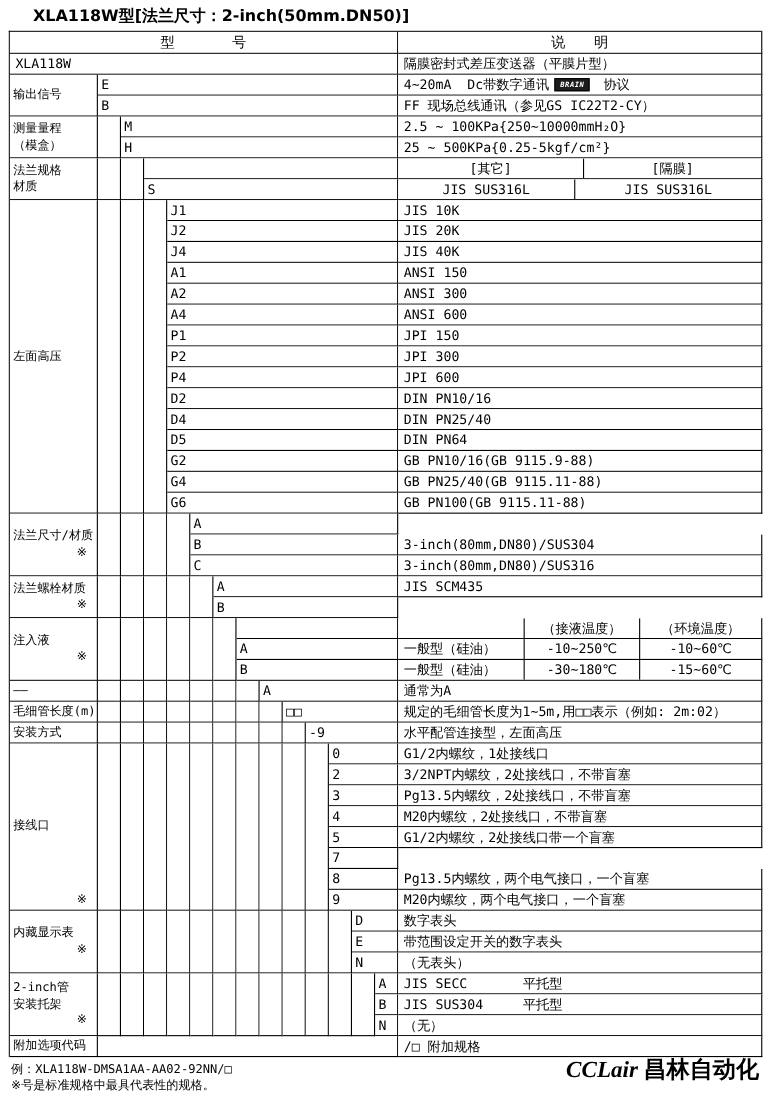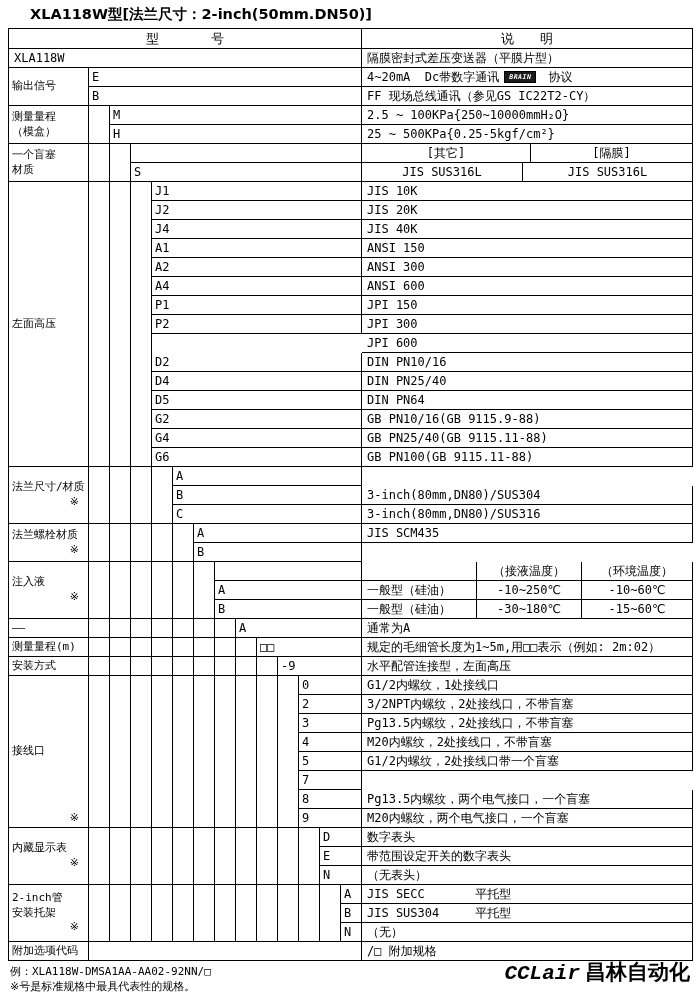--- a/index.html
+++ b/index.html
@@ -29,21 +29,21 @@
   .w115{width:115px;flex:none;}
   .w105{width:105px;flex:none;}
   .grow{flex:1;}
   .padl{padding-left:5px;}
   .brain-logo{display:inline-block;background:#1c1c1c;color:#fff;border:1px solid #000;
               font-size:6.5px;font-weight:bold;font-style:italic;letter-spacing:.5px;
               padding:2px 4px;margin:0 5px;line-height:1;}
   #ex{position:absolute;left:10px;top:964px;font-size:11px;}
   #note{position:absolute;left:10px;top:979px;font-size:11px;}
   #brand{position:absolute;right:10px;top:958px;font-size:21px;font-weight:bold;
-         font-family:Liberation Mono, monospace;}
+         font-family:Liberation Serif, serif;}
   #brand .en{font-style:italic;margin-right:5px;}
 </style>
 </head>
 <body>
 
 <div id="title">XLA118W型[法兰尺寸：2-inch(50mm.DN50)]</div>
 
 <div id="ms">
 
   <div class="cell ctr hdr" style="grid-area:1/1/2/15">型　　　　号</div>
@@ -57,21 +57,21 @@
   <div class="cell desc" style="grid-area:3/15/4/16"><span>4~20mA  Dc带数字通讯</span><span class="brain-logo">BRAIN</span><span> 协议</span></div>
   <div class="cell code" style="grid-area:4/2/5/15">B</div>
   <div class="cell desc" style="grid-area:4/15/5/16">FF 现场总线通讯（参见GS IC22T2-CY）</div>
 
   <div class="cell cat" style="grid-area:5/1/7/2"><span>测量量程</span><span>（模盒）</span></div>
   <div class="cell code" style="grid-area:5/3/6/15">M</div>
   <div class="cell desc" style="grid-area:5/15/6/16">2.5 ~ 100KPa{250~10000mmH₂O}</div>
   <div class="cell code" style="grid-area:6/3/7/15">H</div>
   <div class="cell desc" style="grid-area:6/15/7/16">25 ~ 500KPa{0.25-5kgf/cm²}</div>
 
-  <div class="cell cat" style="grid-area:7/1/9/2"><span>一个盲塞</span><span>材质</span></div>
+  <div class="cell cat" style="grid-area:7/1/9/2"><span>法兰规格</span><span>材质</span></div>
   <div class="cell" style="grid-area:7/4/8/15"></div>
   <div class="cell split" style="grid-area:7/15/8/16"><div class="sub grow ctr">[其它]</div><div class="sub w161 ctr">[隔膜]</div></div>
   <div class="cell code" style="grid-area:8/4/9/15">S</div>
   <div class="cell split" style="grid-area:8/15/9/16"><div class="sub w161 ctr">JIS SUS316L</div><div class="sub grow ctr">JIS SUS316L</div></div>
 
   <div class="cell cat" style="grid-area:9/1/24/2"><span>左面高压</span></div>
   <div class="cell code" style="grid-area:9/5/10/15">J1</div>
   <div class="cell desc" style="grid-area:9/15/10/16">JIS 10K</div>
   <div class="cell code" style="grid-area:10/5/11/15">J2</div>
   <div class="cell desc" style="grid-area:10/15/11/16">JIS 20K</div>
@@ -80,20 +80,21 @@
   <div class="cell code" style="grid-area:12/5/13/15">A1</div>
   <div class="cell desc" style="grid-area:12/15/13/16">ANSI 150</div>
   <div class="cell code" style="grid-area:13/5/14/15">A2</div>
   <div class="cell desc" style="grid-area:13/15/14/16">ANSI 300</div>
   <div class="cell code" style="grid-area:14/5/15/15">A4</div>
   <div class="cell desc" style="grid-area:14/15/15/16">ANSI 600</div>
   <div class="cell code" style="grid-area:15/5/16/15">P1</div>
   <div class="cell desc" style="grid-area:15/15/16/16">JPI 150</div>
   <div class="cell code" style="grid-area:16/5/17/15">P2</div>
   <div class="cell desc" style="grid-area:16/15/17/16">JPI 300</div>
+  <div class="cell code" style="grid-area:17/5/18/15">P4</div>
   <div class="cell desc" style="grid-area:17/15/18/16">JPI 600</div>
   <div class="cell code" style="grid-area:18/5/19/15">D2</div>
   <div class="cell desc" style="grid-area:18/15/19/16">DIN PN10/16</div>
   <div class="cell code" style="grid-area:19/5/20/15">D4</div>
   <div class="cell desc" style="grid-area:19/15/20/16">DIN PN25/40</div>
   <div class="cell code" style="grid-area:20/5/21/15">D5</div>
   <div class="cell desc" style="grid-area:20/15/21/16">DIN PN64</div>
   <div class="cell code" style="grid-area:21/5/22/15">G2</div>
   <div class="cell desc" style="grid-area:21/15/22/16">GB PN10/16(GB 9115.9-88)</div>
   <div class="cell code" style="grid-area:22/5/23/15">G4</div>
@@ -118,21 +119,21 @@
   <div class="cell split" style="grid-area:29/15/30/16"><div class="sub w115"></div><div class="sub w105 ctr">（接液温度）</div><div class="sub grow ctr">（环境温度）</div></div>
   <div class="cell code" style="grid-area:30/8/31/15">A</div>
   <div class="cell split" style="grid-area:30/15/31/16"><div class="sub w115 padl">一般型（硅油）</div><div class="sub w105 ctr">-10~250℃</div><div class="sub grow ctr">-10~60℃</div></div>
   <div class="cell code" style="grid-area:31/8/32/15">B</div>
   <div class="cell split" style="grid-area:31/15/32/16"><div class="sub w115 padl">一般型（硅油）</div><div class="sub w105 ctr">-30~180℃</div><div class="sub grow ctr">-15~60℃</div></div>
 
   <div class="cell cat" style="grid-area:32/1/33/2"><span>——</span></div>
   <div class="cell code" style="grid-area:32/9/33/15">A</div>
   <div class="cell desc" style="grid-area:32/15/33/16">通常为A</div>
 
-  <div class="cell cat" style="grid-area:33/1/34/2"><span>测量量程(m)</span></div>
+  <div class="cell cat" style="grid-area:33/1/34/2"><span>毛细管长度(m)</span></div>
   <div class="cell code" style="grid-area:33/10/34/15">□□</div>
   <div class="cell desc" style="grid-area:33/15/34/16">规定的毛细管长度为1~5m,用□□表示（例如: 2m:02）</div>
 
   <div class="cell cat" style="grid-area:34/1/35/2"><span>安装方式</span></div>
   <div class="cell code" style="grid-area:34/11/35/15">-9</div>
   <div class="cell desc" style="grid-area:34/15/35/16">水平配管连接型，左面高压</div>
 
   <div class="cell cat tall" style="grid-area:35/1/43/2"><span>接线口</span><span class="star">※</span></div>
   <div class="cell code" style="grid-area:35/12/36/15">0</div>
   <div class="cell desc" style="grid-area:35/15/36/16">G1/2内螺纹，1处接线口</div>

